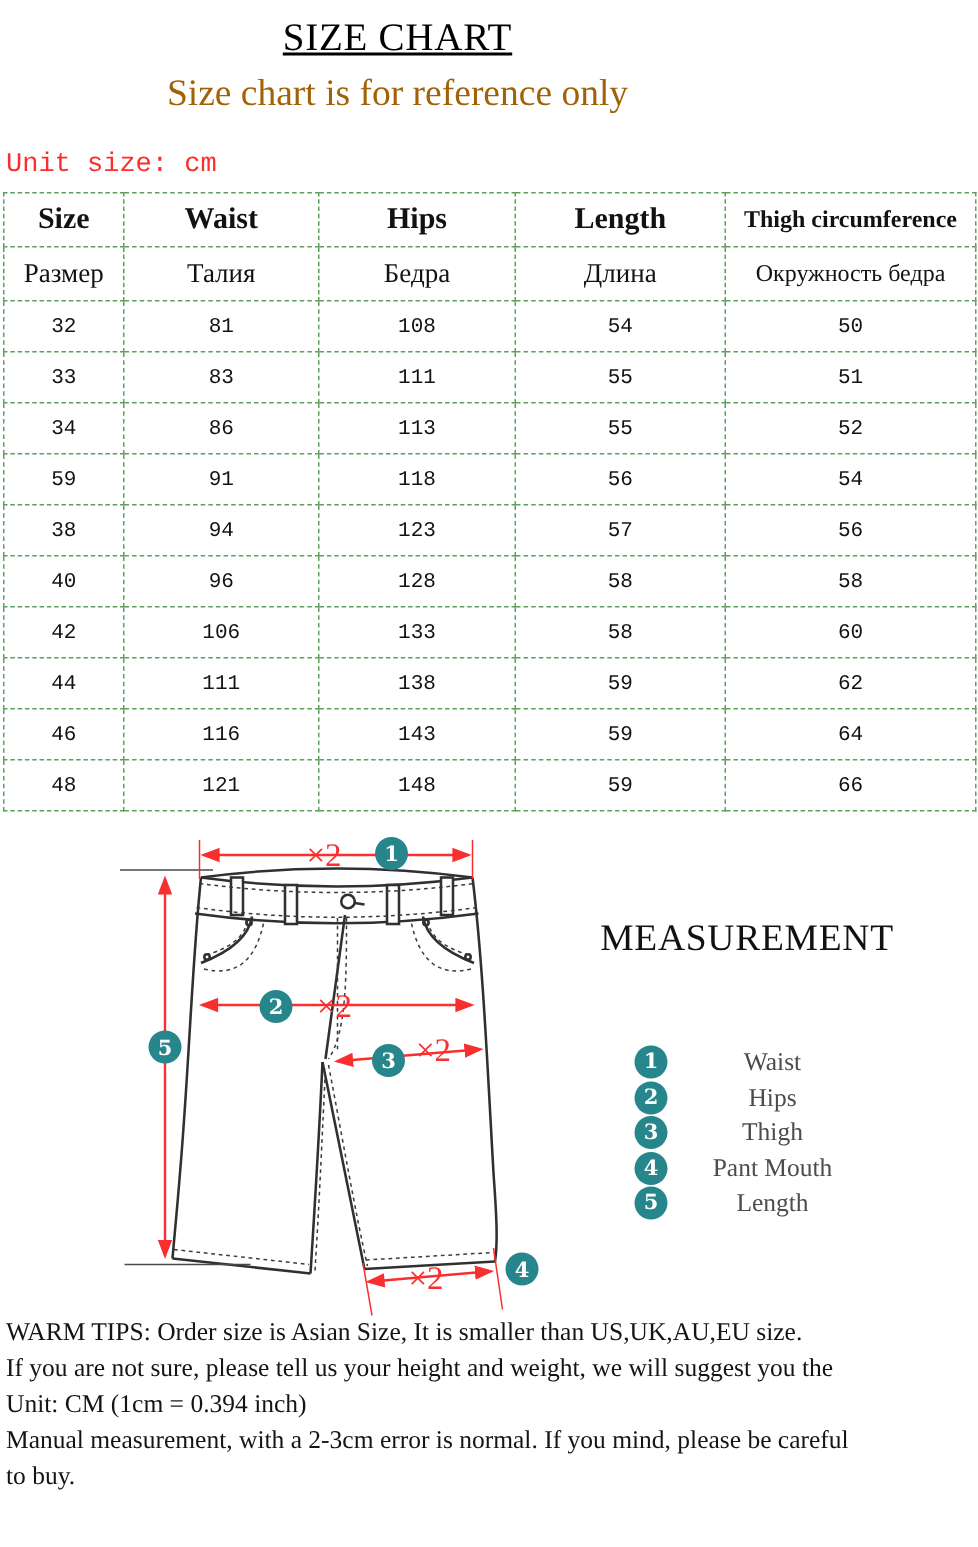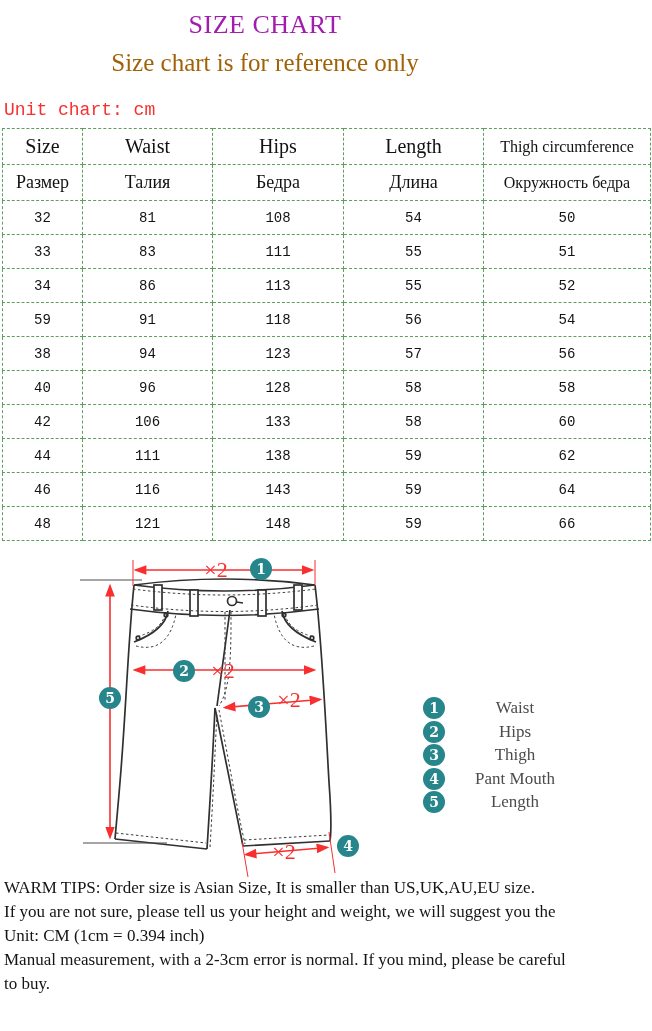--- a/index.html
+++ b/index.html
@@ -10,35 +10,35 @@
     --legend-text:#4c4c4c;
     --garment-line:#303030;
   }
   *{box-sizing:border-box;}
   html,body{margin:0;padding:0;}
   body{background:#ffffff;font-family:"Liberation Serif",serif;color:var(--text-dark);}
   .page{position:relative;width:652px;height:1031px;background:#ffffff;overflow:hidden;}
 
   
   .title-wrap{position:absolute;top:10px;left:0;width:530px;text-align:center;}
-  .page-title{margin:0;font-size:26px;font-weight:normal;letter-spacing:0.5px;color:#a21caf;}
+  .page-title{margin:0;font-size:26px;font-weight:normal;letter-spacing:0.5px;color:#000000;text-decoration:underline;}
   .page-subtitle{margin:9px 0 0 0;font-size:25px;font-weight:normal;color:#a16207;text-align:center;}
 
   
   .unit-note{position:absolute;top:100px;left:4px;font-family:"Liberation Mono",monospace;
              font-size:18px;color:var(--accent-red);}
 
   
   table.size-table{position:absolute;top:128px;left:2px;width:648px;border-collapse:collapse;
                    table-layout:fixed;}
   table.size-table th,table.size-table td{
     border:1px dashed var(--table-border-green);
     text-align:center;vertical-align:middle;padding:0;font-weight:normal;color:#121212;
   }
-  tr.head-en th{height:36px;font-size:20px;}
+  tr.head-en th{height:36px;font-size:20px;font-weight:bold;}
   tr.head-en th.small-head{font-size:16px;}
   tr.head-ru th{height:36px;font-size:18px;}
   tr.head-ru th.small-head{font-size:16px;}
   tbody tr{height:34px;}
   tbody td{font-family:"Liberation Mono",monospace;font-size:14px;}
 
   
   svg.diagram{position:absolute;left:80px;top:552px;}
   .garment path,.garment line,.garment rect,.garment circle{stroke:var(--garment-line);stroke-width:1.7;fill:none;}
   .garment rect{fill:#fff;}
@@ -69,21 +69,21 @@
 </head>
 <body>
 
 <div class="page">
 
   <div class="title-wrap">
     <h1 class="page-title">SIZE CHART</h1>
     <h2 class="page-subtitle">Size chart is for reference only</h2>
   </div>
 
-  <div class="unit-note">Unit chart: cm</div>
+  <div class="unit-note">Unit size: cm</div>
 
   <table class="size-table">
     <colgroup>
       <col style="width:80px">
         <col style="width:130px">
         <col style="width:131px">
       <col style="width:140px">
         <col style="width:167px">
     </colgroup>
     <thead>
@@ -266,20 +266,21 @@
     <g class="badge" transform="translate(268,294)">
       <circle r="11"></circle>
         <text y="5">4</text>
       </g>
     <g class="badge" transform="translate(30,146)">
       <circle r="11"></circle>
         <text y="5">5</text>
       </g>
   </svg>
 
+  <div class="measurement-title">MEASUREMENT</div>
   <div class="legend">
       <div class="legend-row">
         <span class="legend-badge">1</span>
         <span class="legend-label">Waist</span>
       </div>
       <div class="legend-row">
         <span class="legend-badge">2</span>
         <span class="legend-label">Hips</span>
       </div>
       <div class="legend-row">

